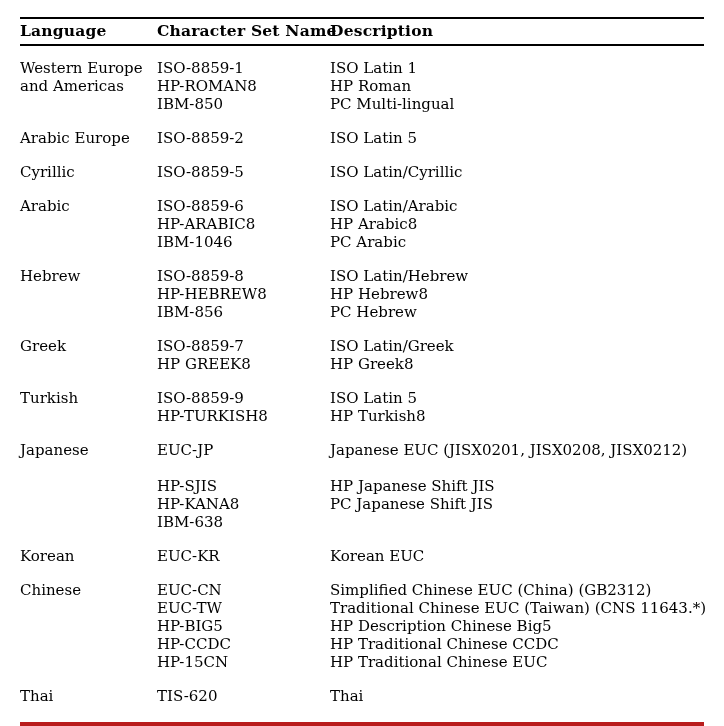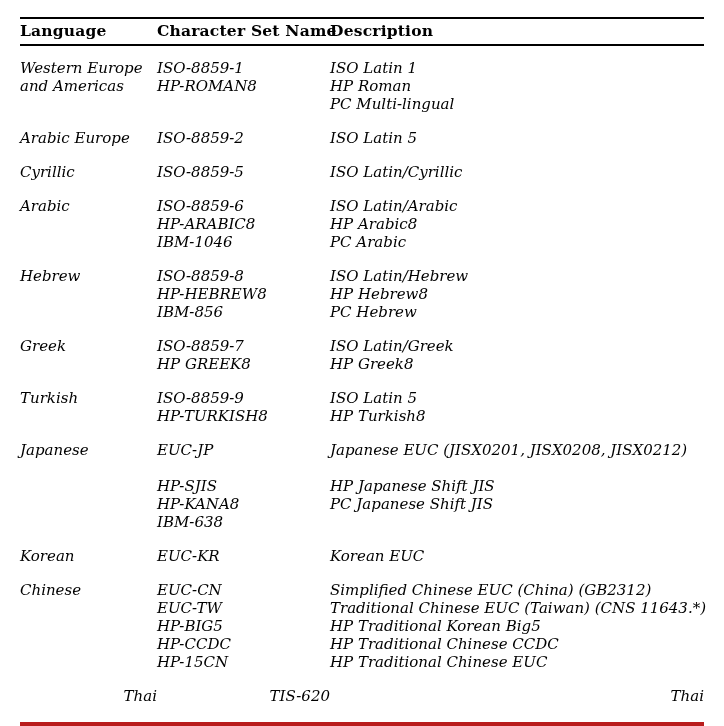--- a/index.html
+++ b/index.html
@@ -33,25 +33,23 @@
     line-height: 18px;
     letter-spacing: 0.2px;
   }
   .table-body {
     padding-top: 13px;
     padding-bottom: 5px;
   }
   .group-row {
     display: flex;
     margin-bottom: 16px;
-    font-style: italic;
   }
   .group-row:last-child {
     margin-bottom: 12px;
-    text-align: right;
   }
   .cell {
     white-space: nowrap;
   }
   .col-language {
     width: 137px;
     flex: 0 0 137px;
   }
   .col-charset {
     width: 173px;
@@ -78,20 +76,21 @@
     </div>
     <div class="table-body">
         <div class="group-row">
           <div class="cell col-language">
             <div class="line">Western Europe</div>
             <div class="line">and Americas</div>
           </div>
           <div class="cell col-charset">
             <div class="line">ISO-8859-1</div>
             <div class="line">HP-ROMAN8</div>
+            <div class="line">IBM-850</div>
           </div>
           <div class="cell col-description">
             <div class="line">ISO Latin 1</div>
             <div class="line">HP Roman</div>
             <div class="line">PC Multi-lingual</div>
           </div>
         </div>
         <div class="group-row">
           <div class="cell col-language">
             <div class="line">Arabic Europe</div>
@@ -206,21 +205,21 @@
           <div class="cell col-charset">
             <div class="line">EUC-CN</div>
             <div class="line">EUC-TW</div>
             <div class="line">HP-BIG5</div>
             <div class="line">HP-CCDC</div>
             <div class="line">HP-15CN</div>
           </div>
           <div class="cell col-description">
             <div class="line">Simplified Chinese EUC (China) (GB2312)</div>
             <div class="line">Traditional Chinese EUC (Taiwan) (CNS 11643.*)</div>
-            <div class="line">HP Traditional Korean Big5</div>
+            <div class="line">HP Description Chinese Big5</div>
             <div class="line">HP Traditional Chinese CCDC</div>
             <div class="line">HP Traditional Chinese EUC</div>
           </div>
         </div>
         <div class="group-row">
           <div class="cell col-language">
             <div class="line">Thai</div>
           </div>
           <div class="cell col-charset">
             <div class="line">TIS-620</div>

